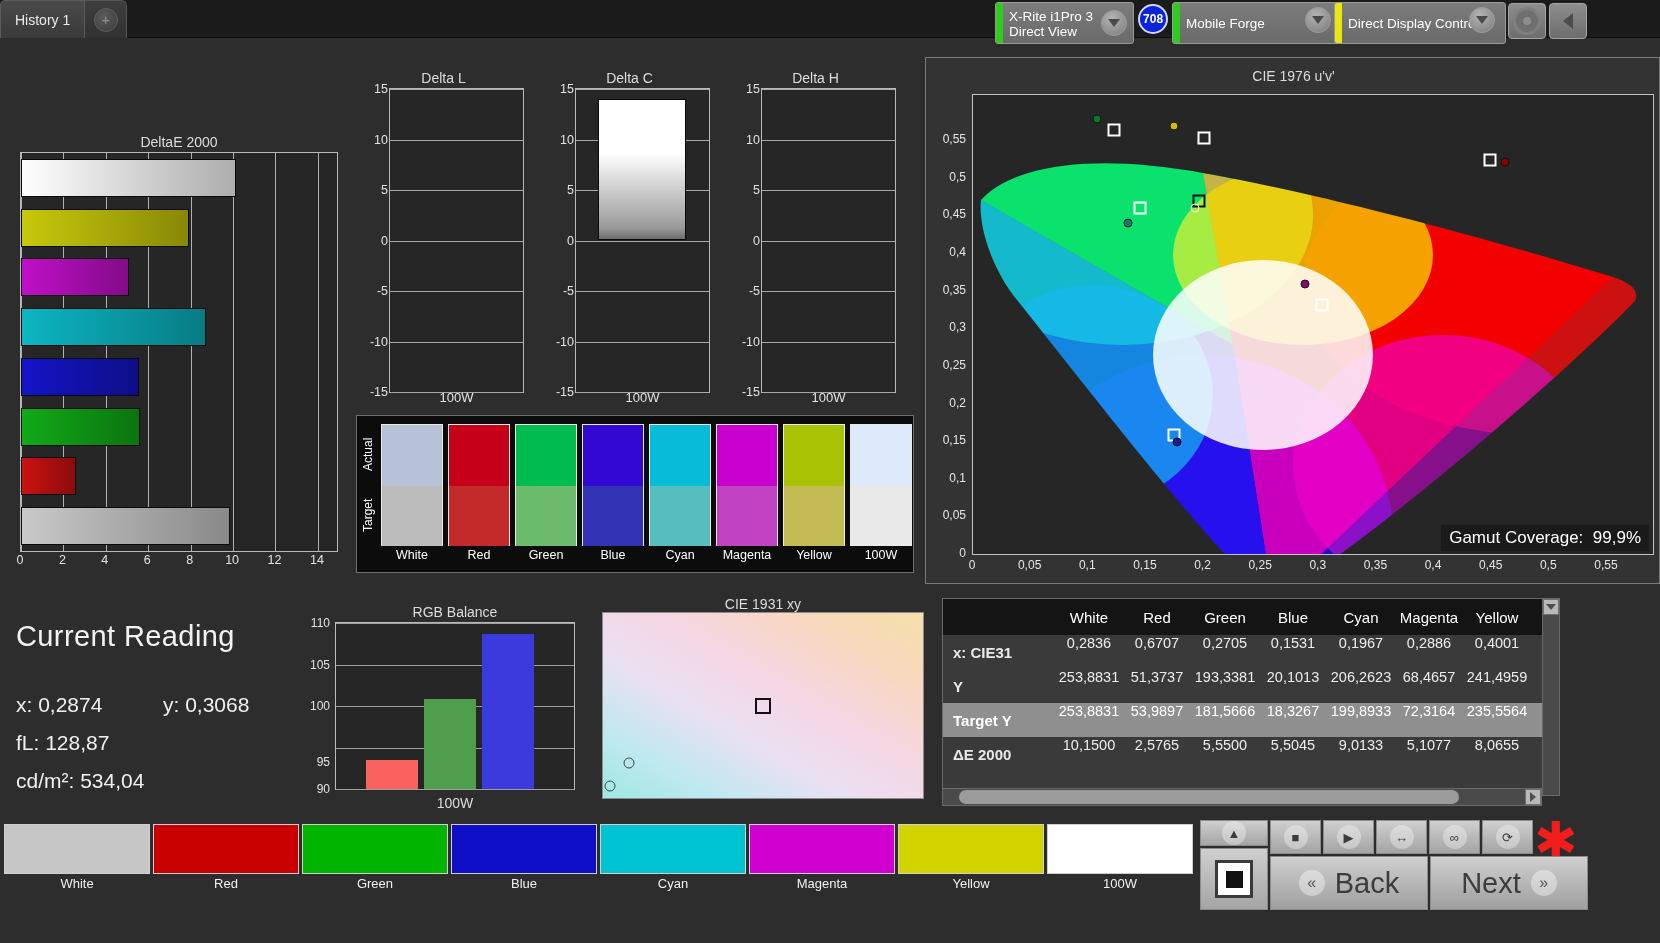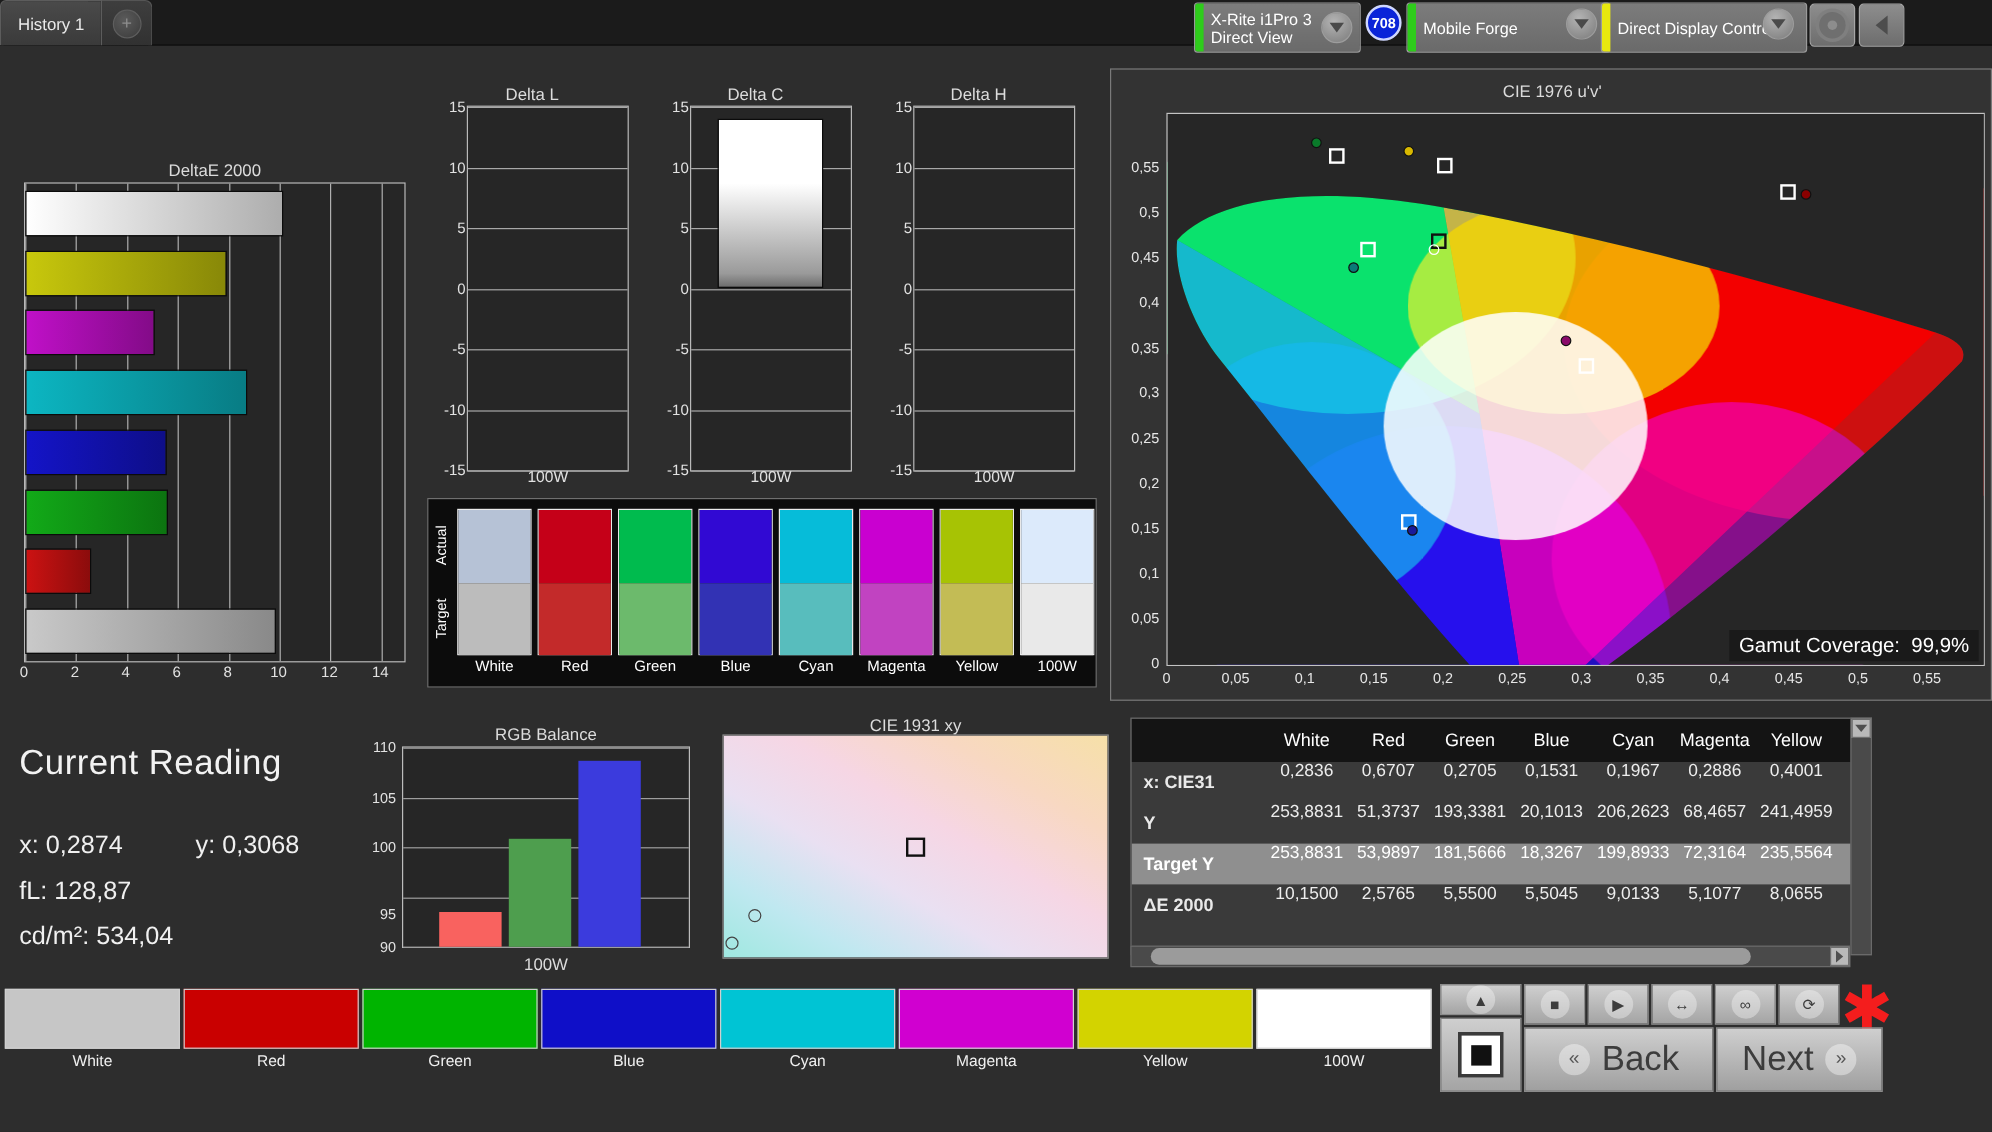--- a/index.html
+++ b/index.html
@@ -611,19 +611,19 @@
         <div class="icocirc">∞</div>
       </div>
       <div class="tbtn" style="left: 1482px; top: 2px; width: 51px; height: 34px;">
         <div class="icocirc">⟳</div>
       </div>
       <div class="asterisk" style="left: 1534px; top: 0px;">✱</div>
       <div class="navbtn" style="left: 1270px; top: 38px; width: 158px; height: 54px;">
         <div class="chev">«</div>
         <span>Back</span>
       </div>
-      <div class="navbtn" style="left: 1430px; top: 38px; width: 139px; height: 54px;">
+      <div class="navbtn" style="left: 1430px; top: 38px; width: 158px; height: 54px;">
         <span>Next</span>
         <div class="chev">»</div>
       </div>
     </div>
 
 </div>
 
 </body></html>

